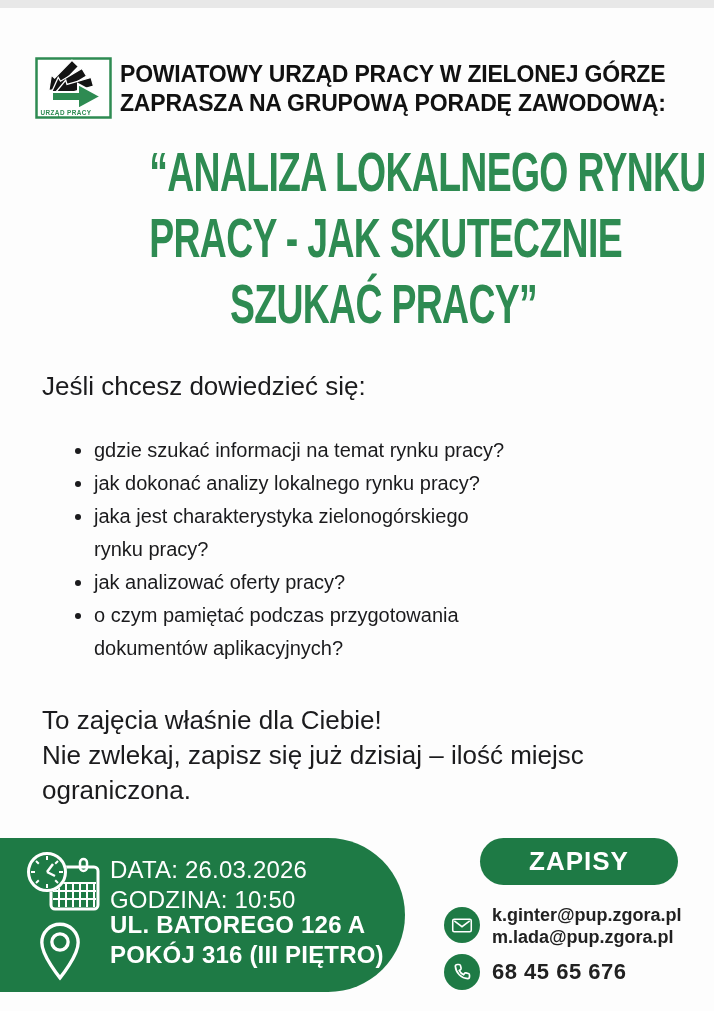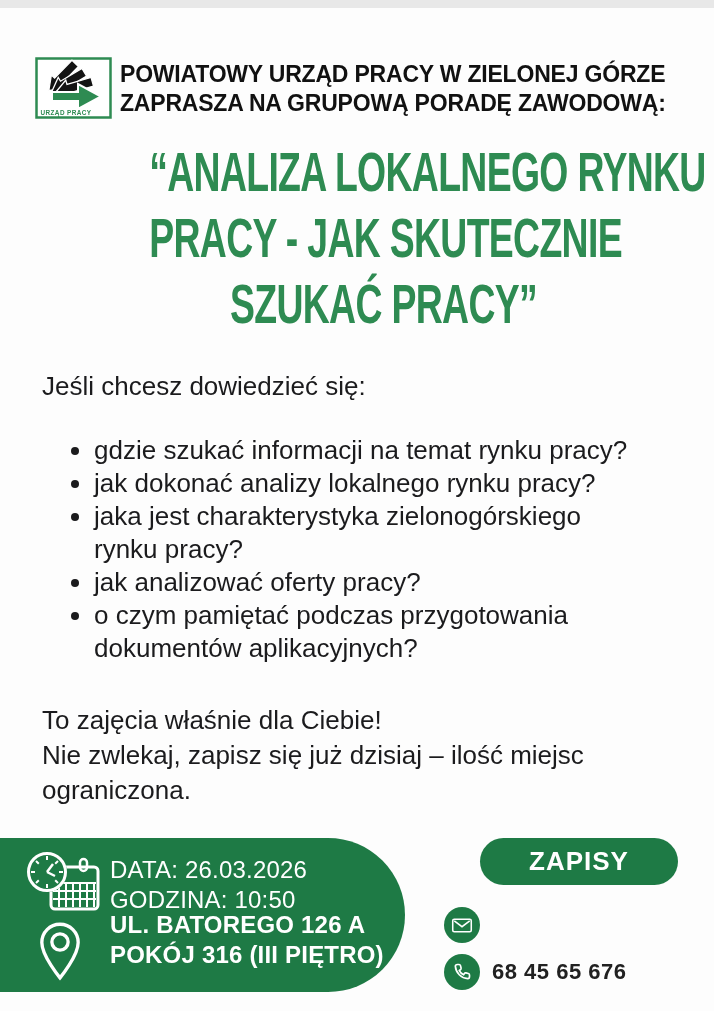--- a/index.html
+++ b/index.html
@@ -20,21 +20,21 @@
   
   .title{position:absolute;left:14px;top:131px;width:714px;text-align:center;padding-left:25px;}
   .tline{
     font-size:55px;line-height:66px;font-weight:700;color:var(--title-green);
     transform:scaleX(0.68);letter-spacing:-1px;white-space:nowrap;
   }
   
   .intro{position:absolute;left:42px;top:363px;font-size:26px;color:var(--ink);}
   .bullets{
     position:absolute;left:68px;top:426px;width:620px;list-style:disc;
-    padding-left:26px;font-size:26px;line-height:33px;
+    padding-left:26px;font-size:20px;line-height:33px;
   }
   .bullets li{white-space:pre-line;}
   .outro{position:absolute;left:42px;top:695px;font-size:26px;line-height:35px;}
   .outro .pre{white-space:pre-line;}
   
   .info-box{
     position:absolute;left:0;top:830px;width:405px;height:154px;
     background:var(--green);border-radius:0 77px 77px 0;color:#fff;
   }
   .icon-datetime{position:absolute;left:24px;top:11px;width:78px;height:64px;}
@@ -145,20 +145,24 @@
   </div>
 
   <button class="zapisy">ZAPISY</button>
 
   <div class="contact-circle circle-email">
     <svg viewBox="0 0 28 22" width="22" height="17" fill="none" stroke="#ffffff" stroke-width="2">
       <rect x="2" y="3" width="24" height="16" rx="2"></rect>
       <path d="M4 5 L14 12.5 L24 5"></path>
     </svg>
   </div>
+  <div class="emails">
+    <div>k.ginter@pup.zgora.pl</div>
+    <div>m.lada@pup.zgora.pl</div>
+  </div>
 
   <div class="contact-circle circle-phone">
     <svg viewBox="0 0 24 24" width="20" height="20" fill="none" stroke="#ffffff" stroke-width="2" stroke-linejoin="round">
       <path d="M4 5 C4 3.5 5 3 6.5 3 L8.5 3 C9.3 3 10 3.6 10.2 4.4 L10.9 7.2 C11.1 8 10.8 8.8 10.1 9.2 L8.6 10.1 C9.8 12.6 11.4 14.2 13.9 15.4 L14.8 13.9 C15.2 13.2 16 12.9 16.8 13.1 L19.6 13.8 C20.4 14 21 14.7 21 15.5 L21 17.5 C21 19 20.5 20 19 20 C11 19.5 4.5 13 4 5 Z"></path>
     </svg>
   </div>
   <div class="phone-number">68 45 65 676</div>
 
 </div>
 

